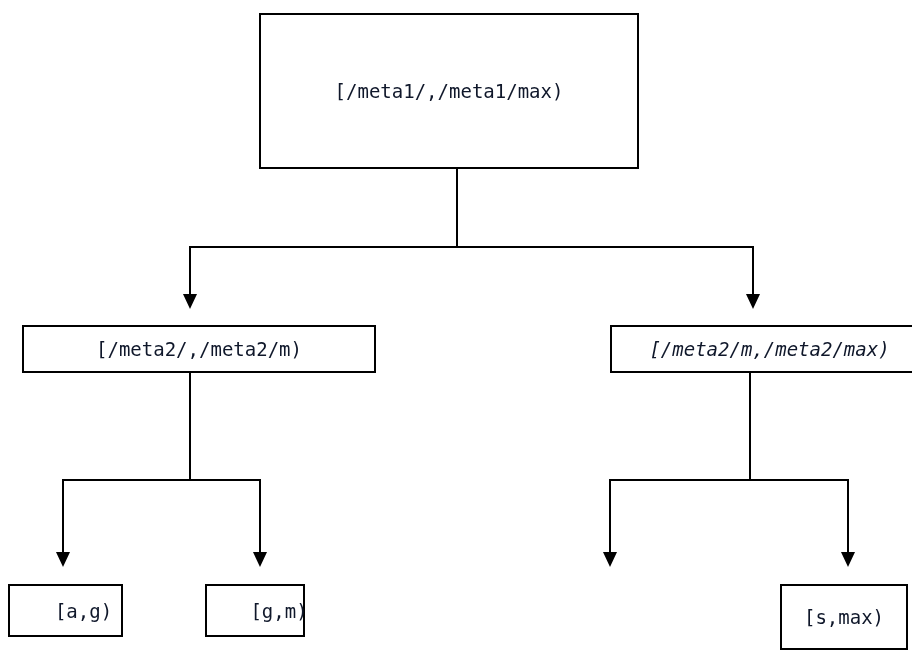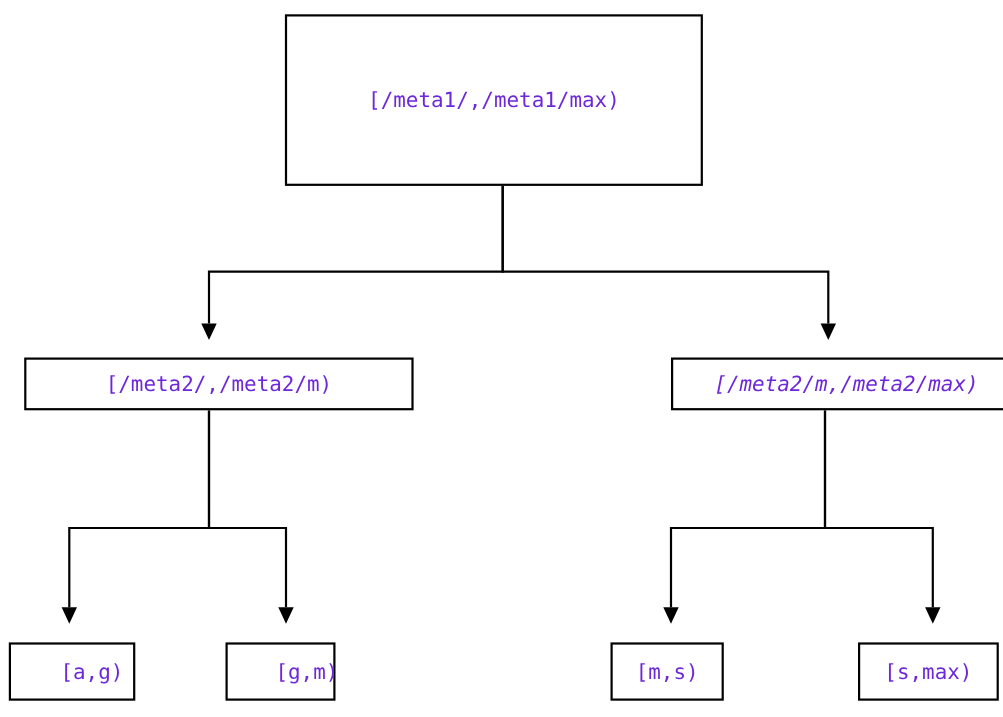--- a/index.html
+++ b/index.html
@@ -29,34 +29,34 @@
   }
   .arrowhead {
     fill: #000000;
     stroke: none;
   }
   .node {
     position: absolute;
     box-sizing: border-box;
     border: 2px solid #000000;
     background: #ffffff;
-    color: #6d28d9;
+    color: #0f172a;
     display: flex;
     align-items: center;
     justify-content: center;
     font-size: 19px;
     white-space: nowrap;
   }
   .node-root     { left: 259px; top: 13px;  width: 380px; height: 156px; }
   .node-left     { left: 22px;  top: 325px; width: 354px; height: 48px; }
   .node-right    { left: 610px; top: 325px; width: 319px; height: 48px; font-style: italic; }
   .node-leaf-ag  { left: 8px;   top: 584px; width: 115px;  height: 53px; padding-left: 36px; }
   .node-leaf-gm  { left: 205px; top: 584px; width: 100px; height: 53px; padding-left: 48px; }
   .node-leaf-ms  { left: 555px; top: 584px; width: 103px; height: 53px; }
-  .node-leaf-smax{ left: 780px; top: 584px; width: 128px; height: 53px; text-align: right; }
+  .node-leaf-smax{ left: 780px; top: 584px; width: 128px; height: 66px; text-align: right; }
 </style>
 </head>
 <body>
 
 <div class="canvas">
 
   <svg class="edges-svg" viewBox="0 0 912 652" aria-hidden="true">
 
     <polyline class="edge" points="457,169 457,247 190,247 190,294"></polyline>
     <polygon class="arrowhead" points="183,294 197,294 190,309"></polygon>
@@ -90,21 +90,18 @@
   </div>
 
   <div class="node node-leaf-ag">
     <span>[a,g)</span>
   </div>
 
   <div class="node node-leaf-gm">
     <span>[g,m)</span>
   </div>
 
-  <div class="node node-leaf-ms">
-    <span>[m,s)</span>
-  </div>
 
   <div class="node node-leaf-smax">
     <span>[s,max)</span>
   </div>
 
 </div>
 
 </body></html>

